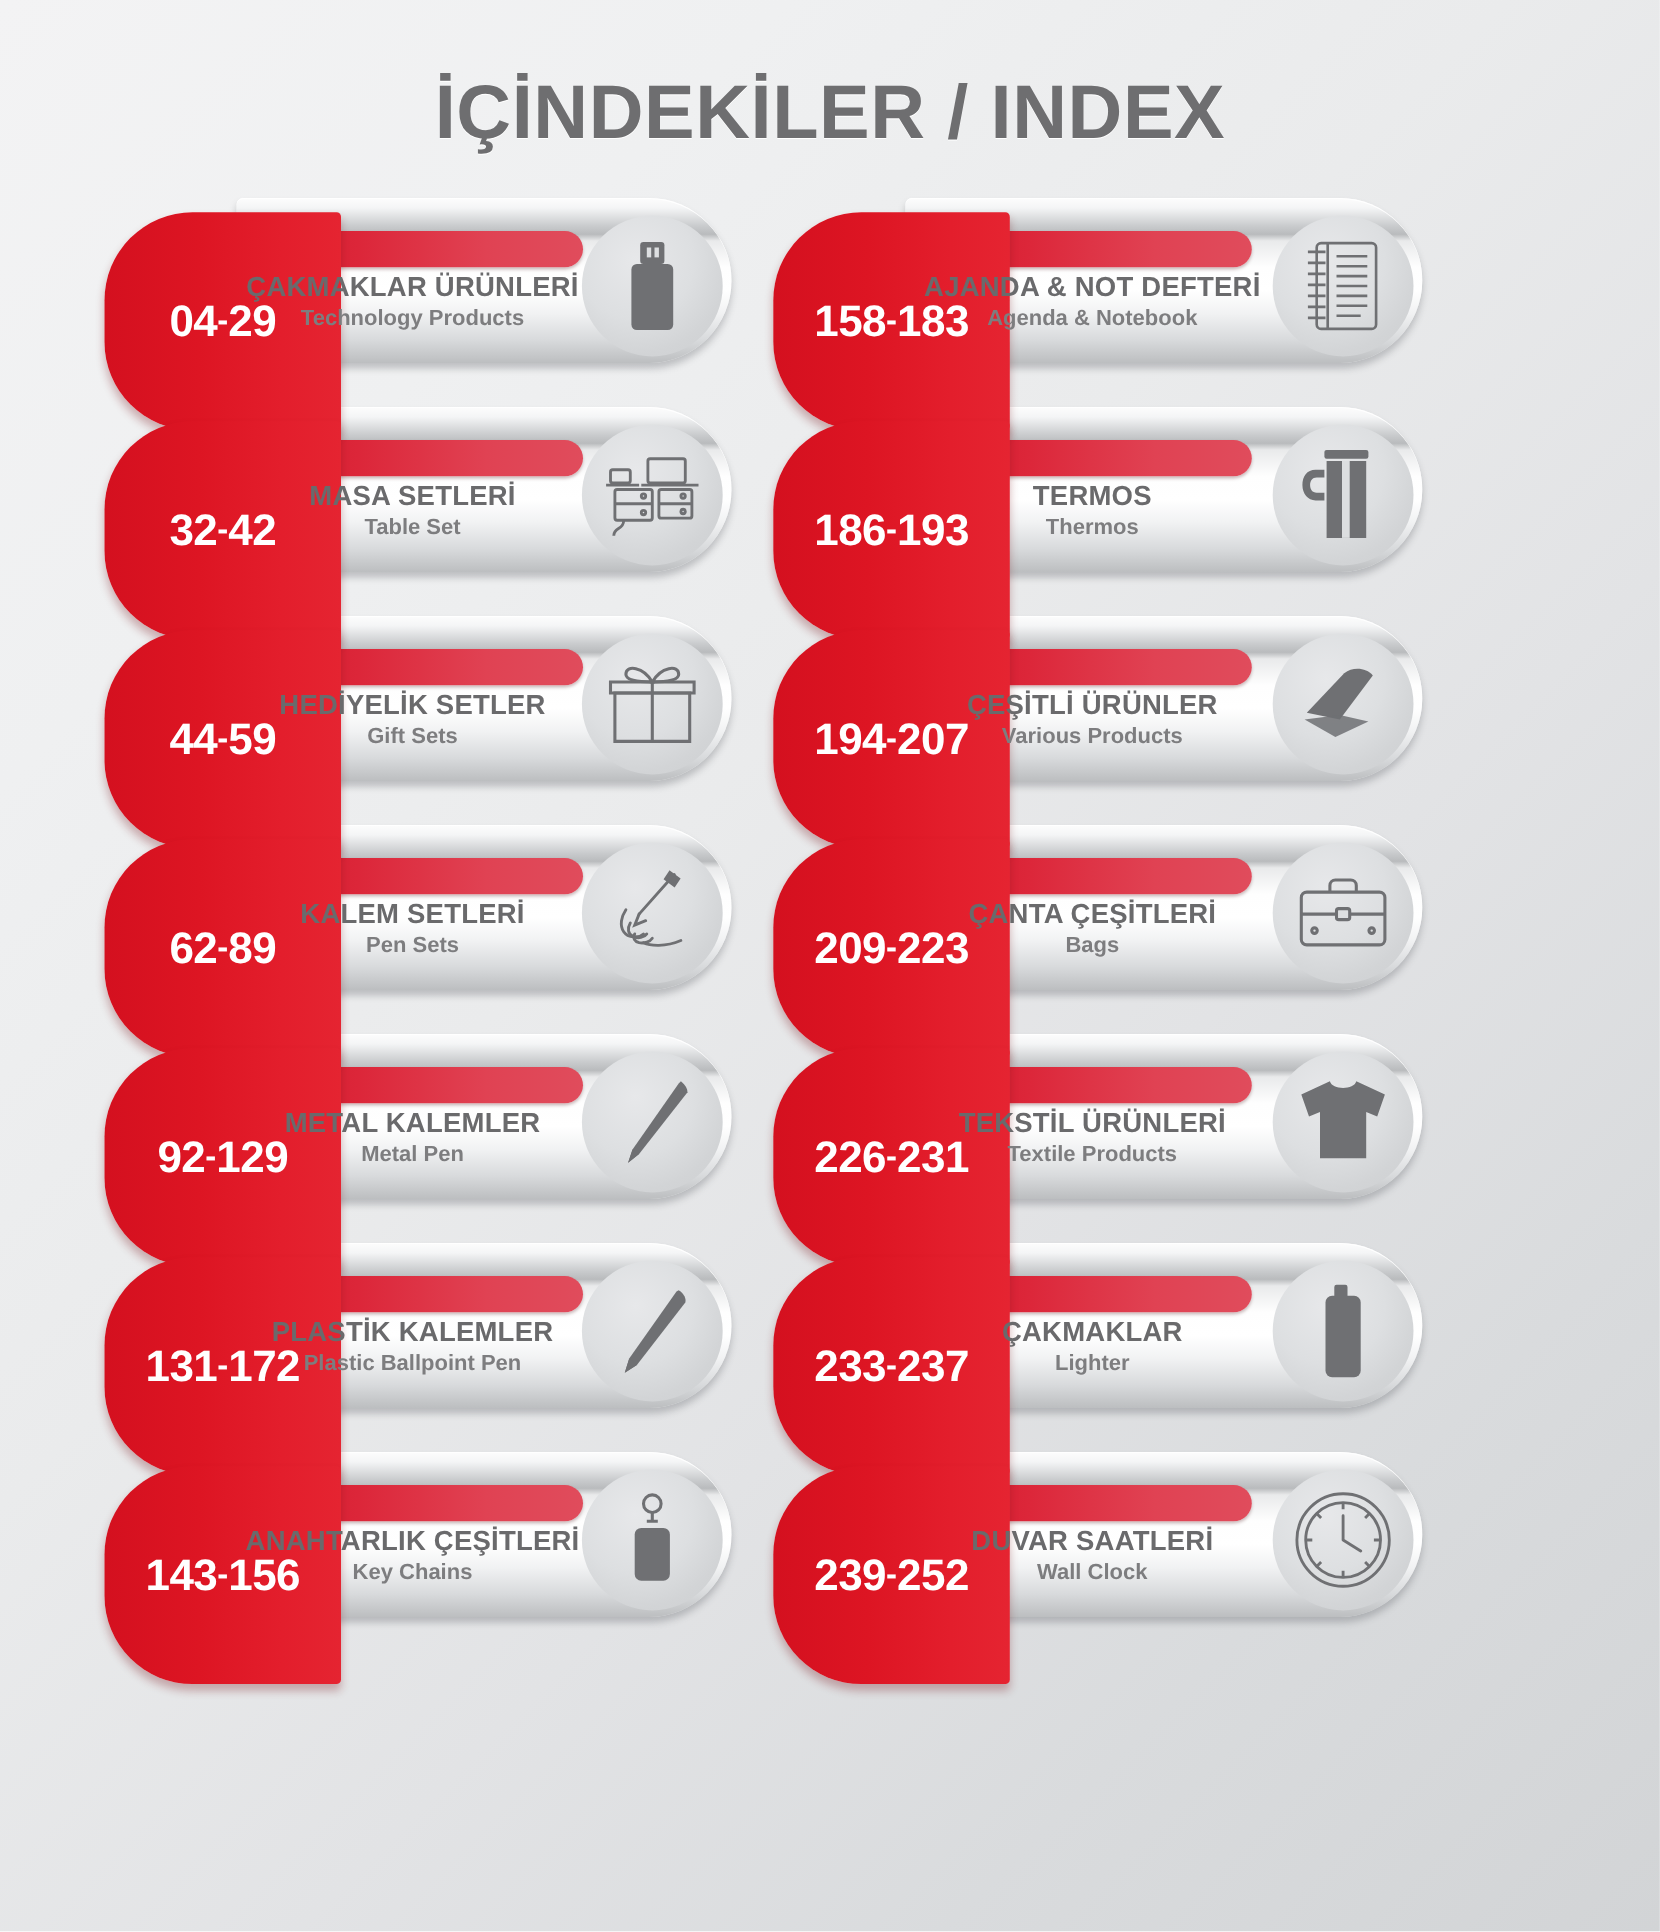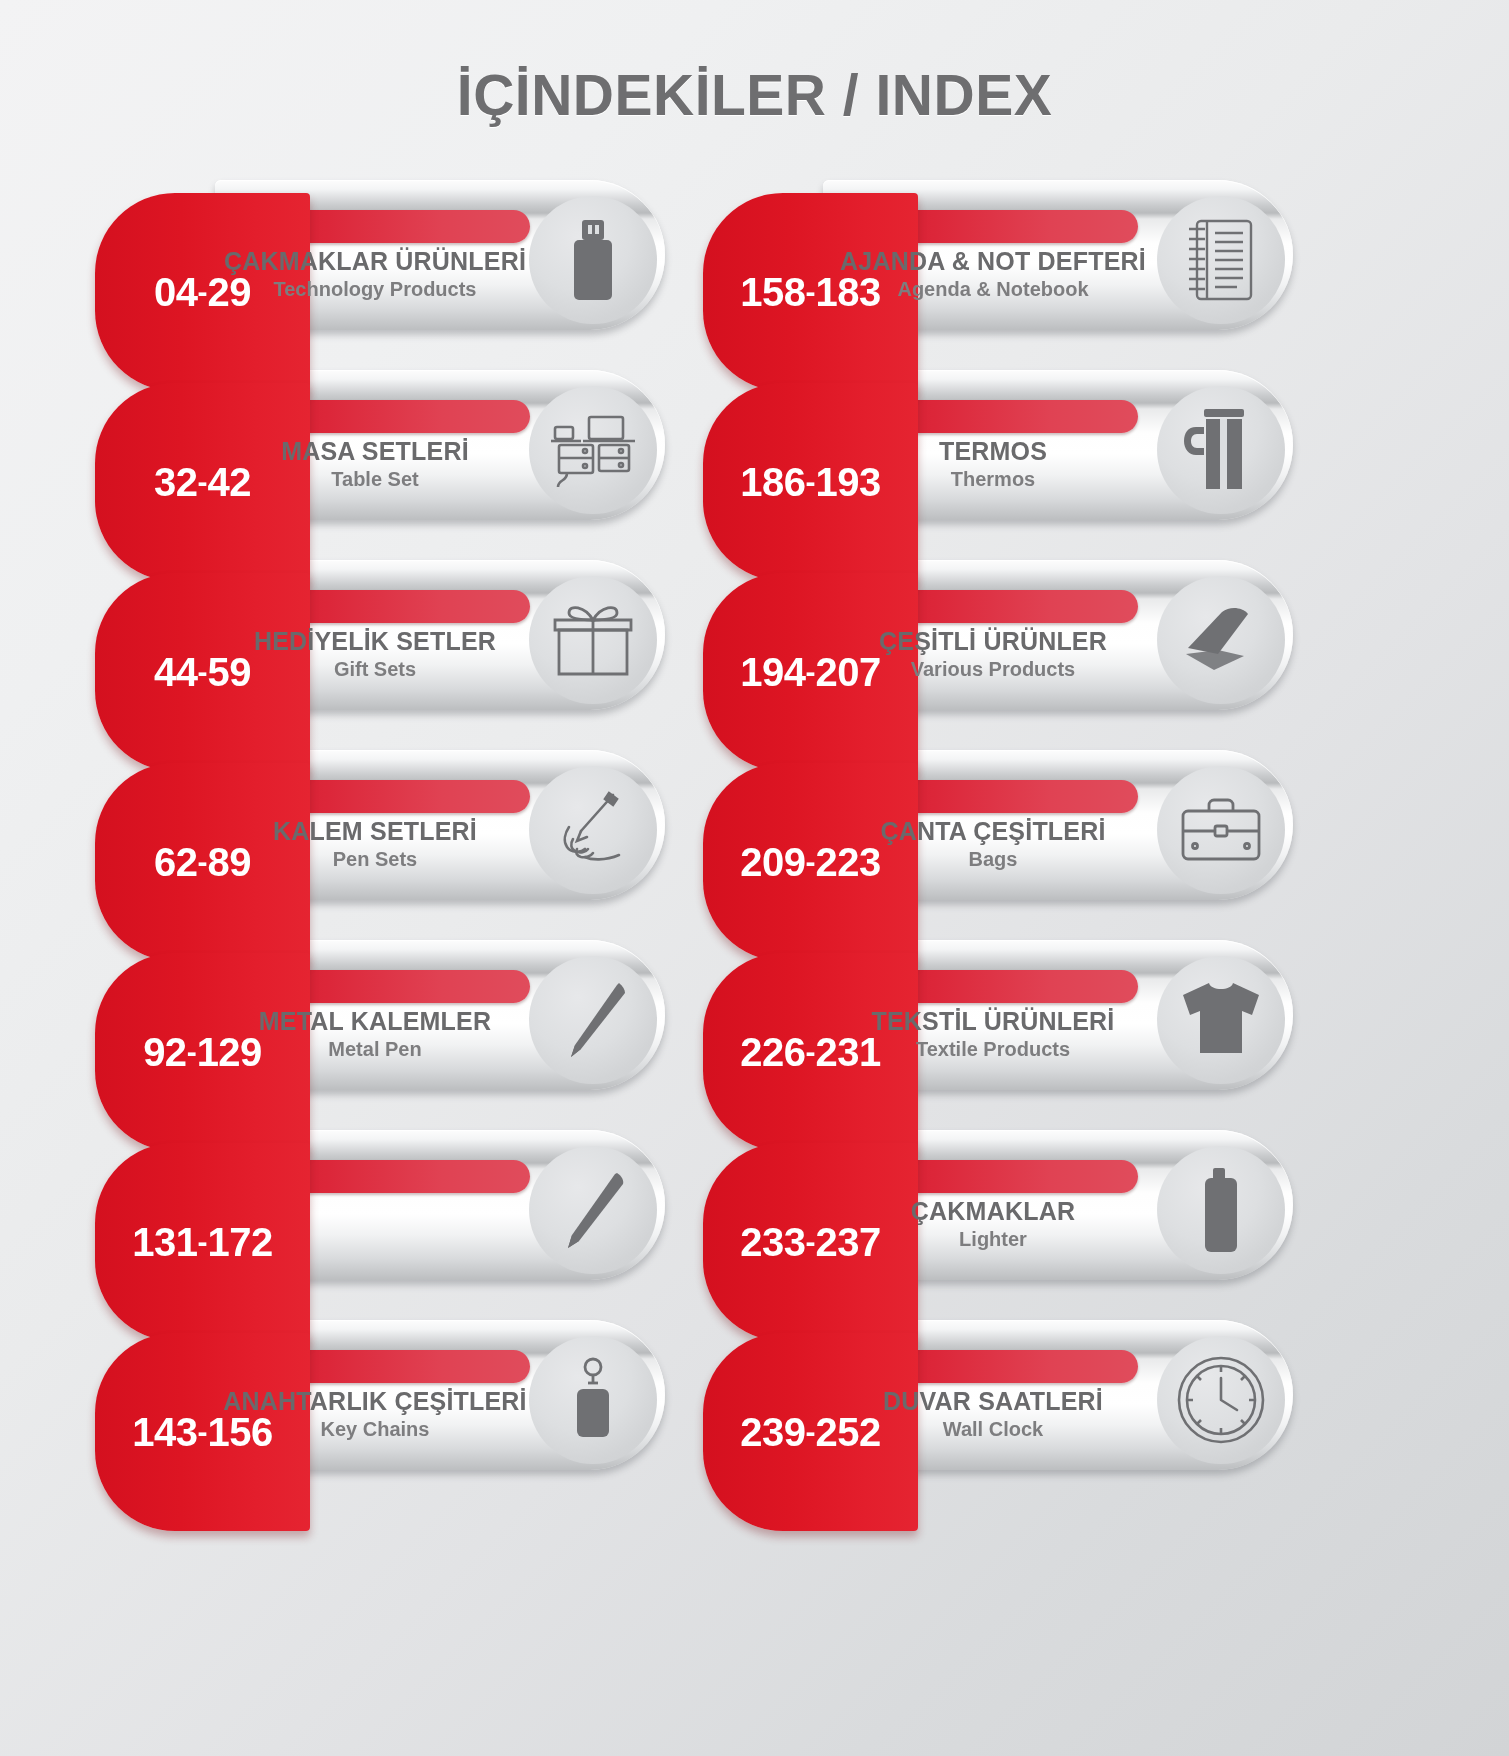--- a/index.html
+++ b/index.html
@@ -22,21 +22,21 @@
         #d9dbdd 80%,
         #d2d4d6 100%);
     overflow:hidden;
   }
 
   
   #title{
     position:absolute;
     top:62px; left:0; width:100%;
     text-align:center;
-    font-size:57px;
+    font-size:69px;
     font-weight:bold;
     letter-spacing:0.5px;
     color:#6e6e70;
     text-shadow:0 1px 0 #ffffff;
   }
 
   
   .column{ position:absolute; top:175px; }
   #col-left { left:95px;  }
   #col-right{ left:703px; }
@@ -300,20 +300,24 @@
                 <path d="M13 79l4-13 7 6z" fill="#6f7073"></path>
               </svg>
             </span>
           </div>
         </div>
         <div class="pages">
           <div class="pnum">131</div>
           <div class="pdash">-</div>
           <div class="pnum">172</div>
         </div>
+        <div class="labels">
+          <div class="tr">PLASTİK KALEMLER</div>
+          <div class="en">Plastic Ballpoint Pen</div>
+        </div>
       </div>
       <div class="card">
         <div class="plate">
           <div class="redbar"></div>
           <div class="disc">
             <span>
               <svg width="54" height="86" viewBox="0 0 54 86" fill="none" stroke="#6f7073" stroke-width="2.8">
                 <circle cx="27" cy="10" r="8"></circle>
                 <path d="M27 18v8"></path>
                 <path d="M22 26h10"></path>

